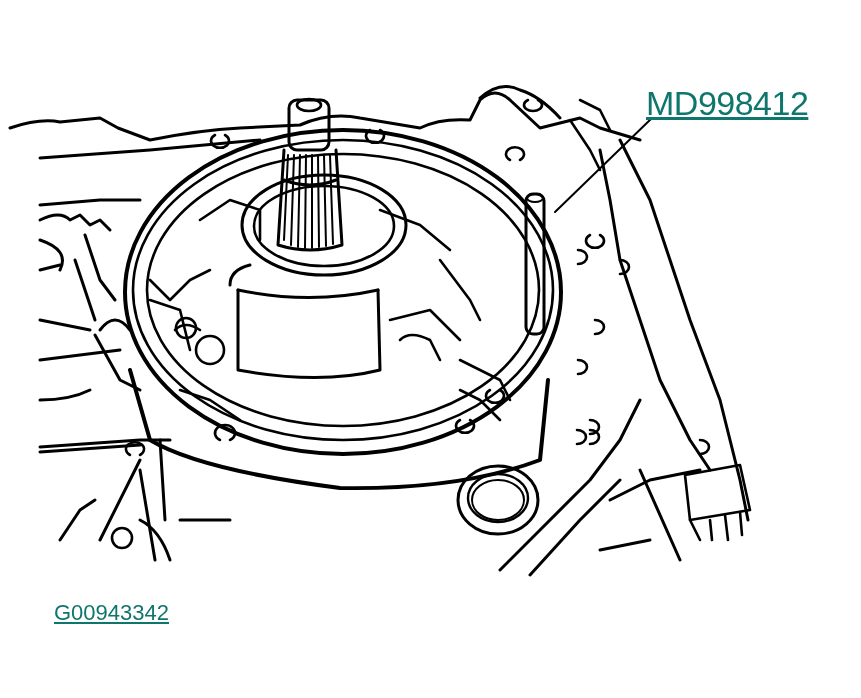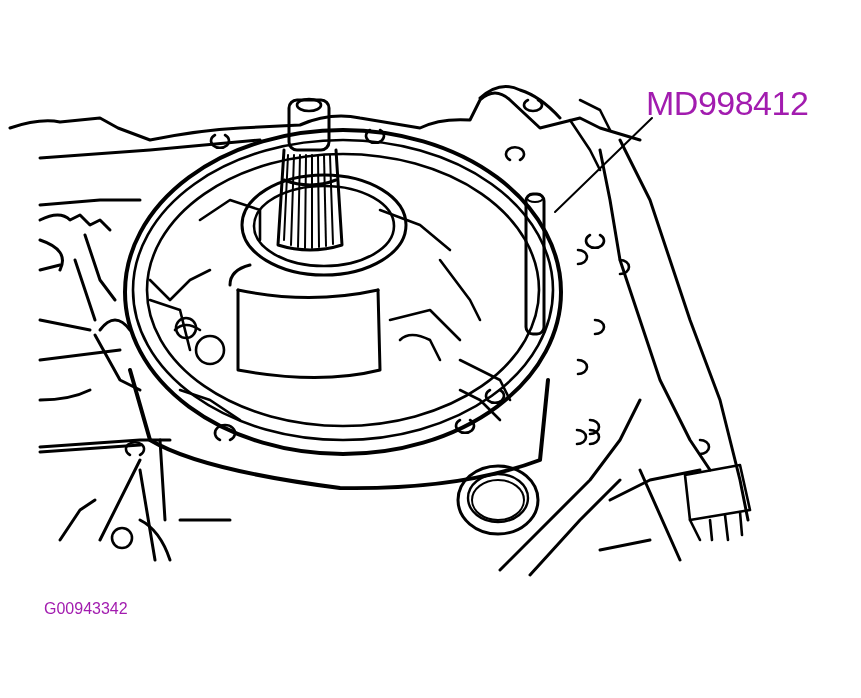--- a/index.html
+++ b/index.html
@@ -1,21 +1,21 @@
 <!DOCTYPE html>
 <html><head>
 <meta charset="utf-8">
 <style>
   html, body { margin:0; padding:0; background:#ffffff; }
   body { width:861px; height:698px; position:relative; overflow:hidden;
          font-family:"Liberation Sans", sans-serif; }
   #drawing { position:absolute; left:0; top:0; width:861px; height:698px; }
-  .lbl { position:absolute; color:#a21caf; font-family:"Liberation Sans", sans-serif; white-space:nowrap; }
+  .lbl { position:absolute; color:#0f766e; font-family:"Liberation Sans", sans-serif; white-space:nowrap;text-decoration:underline; }
   #tool-label { left:646px; top:84px; font-size:34px; letter-spacing:-0.5px; }
-  #fig-id { left:44px; top:600px; font-size:16px; }
+  #fig-id { left:54px; top:600px; font-size:22px; }
 </style>
 </head>
 <body>
 
 <svg id="drawing" viewBox="0 0 861 698" xmlns="http://www.w3.org/2000/svg" fill="none" stroke="#000" stroke-width="3" stroke-linecap="round" stroke-linejoin="round">
 
   <g>
     <path d="M10,128 Q40,118 60,122 L100,118 L118,128 L150,140 Q200,130 240,128 L300,125 Q330,112 360,118 L420,128 Q440,118 470,120 L480,100 Q495,86 510,100 L540,128 L580,118 L600,128 L640,140"></path>
     <path d="M40,158 L150,150 L260,140"></path>
     <path d="M480,98 Q500,80 520,90 Q540,96 560,118"></path>

